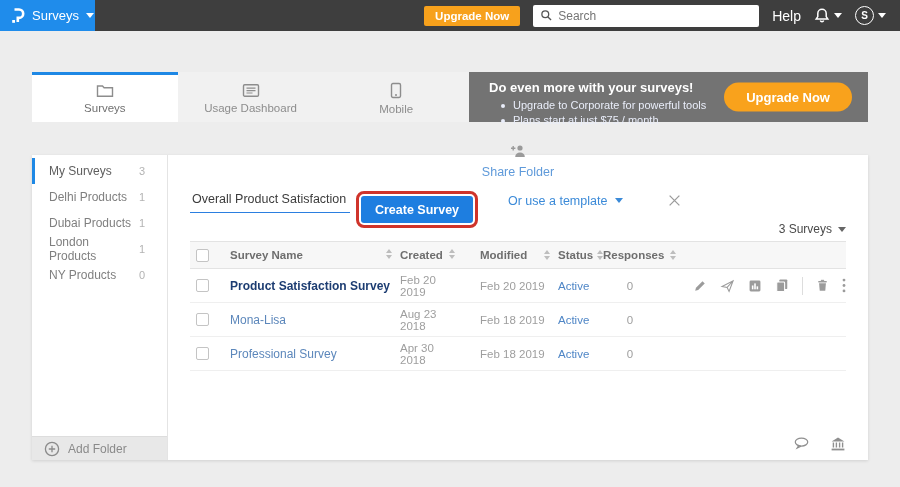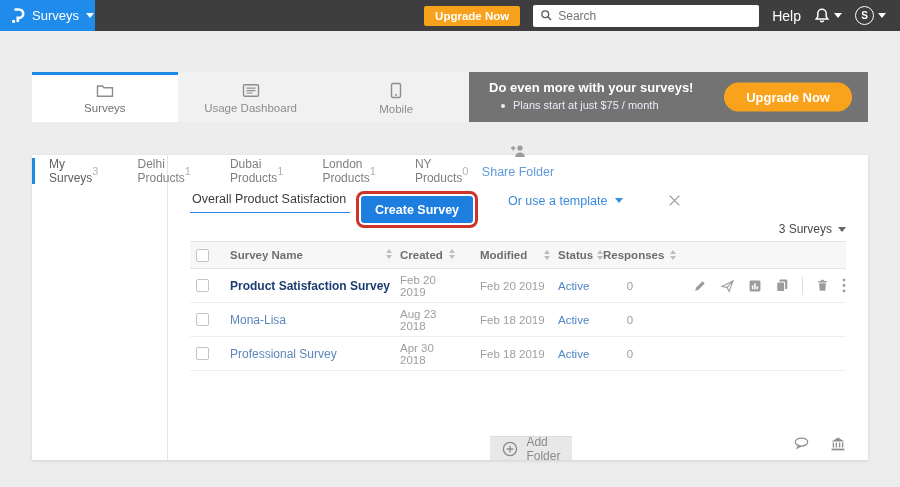--- a/index.html
+++ b/index.html
@@ -35,21 +35,21 @@
   .promo { flex:1; background:#737373; color:#fff; position:relative; padding:8px 0 0 20px; }
   .promo-title { font-size:13px; font-weight:bold; }
   .promo ul { list-style:none; margin-top:3px; }
   .promo li { font-size:11px; color:#e9edf9; padding-left:24px; position:relative; line-height:15px; }
   .promo li::before { content:""; position:absolute; left:12px; top:6px; width:4px; height:4px; border-radius:50%; background:#e9edf9; }
   .btn-upgrade-promo { position:absolute; right:16px; top:50%; transform:translateY(-50%); background:#f9a21c; color:#fff; font-weight:bold; font-size:13px; border:none; border-radius:15px; padding:7px 22px; cursor:pointer; }
 
   
   .card { position:absolute; left:32px; top:155px; width:836px; height:305px; background:#fff; box-shadow:0 1px 3px rgba(0,0,0,0.12); display:flex; }
 
-  .sidebar { width:136px; border-right:1px solid #e4e4e4; display:flex; flex-direction:row; padding-top:3px; }
+  .sidebar { width:136px; border-right:1px solid #e4e4e4; display:flex; flex-direction:column; padding-top:3px; }
   .side-item { height:26px; display:flex; align-items:center; padding:0 22px 0 14px; font-size:12px; color:#7f7f7f; cursor:pointer; border-left:3px solid transparent; }
   .side-item.active { border-left:3px solid #1e88e5; color:#5e5e5e; }
   .side-item .count { margin-left:auto; font-size:11px; color:#b3b3b3; }
   .add-folder { margin-top:auto; height:24px; background:#e8e8e8; display:flex; align-items:center; gap:8px; padding:0 12px; color:#8a8a8a; font-size:12px; cursor:pointer; border-top:1px solid #ddd; }
 
   .content { flex:1; padding:8px 22px 0 22px; position:relative; }
   .share-row { display:flex; justify-content:flex-end; align-items:center; gap:7px; height:16px; cursor:pointer;flex-direction:column; }
   .share-row .share-label { color:#5f9ada; font-size:12.5px; }
 
   .create-row { display:flex; align-items:center; margin-top:3px; height:37px; }
@@ -157,20 +157,21 @@
             <path d="M5 13 h2" stroke="#8d8d8d" stroke-width="1.3"></path>
           </svg>
       </span>
       <span>Mobile</span>
     </div>
   </div>
 
   <div class="promo">
     <div class="promo-title">Do even more with your surveys!</div>
     <ul>
+      <li>Upgrade to Corporate for powerful tools</li>
       <li>Plans start at just $75 / month</li>
     </ul>
     <button class="btn-upgrade-promo">Upgrade Now</button>
   </div>
 </div>
 
 <div class="card">
 
   <div class="sidebar">
     <div class="side-item active">

